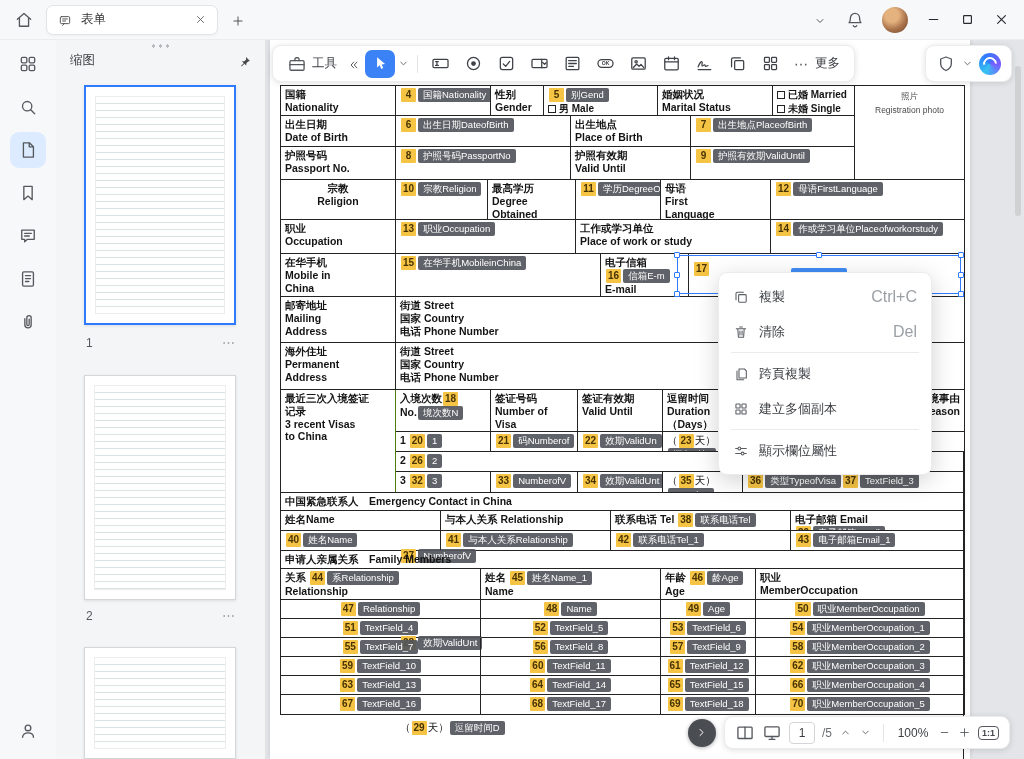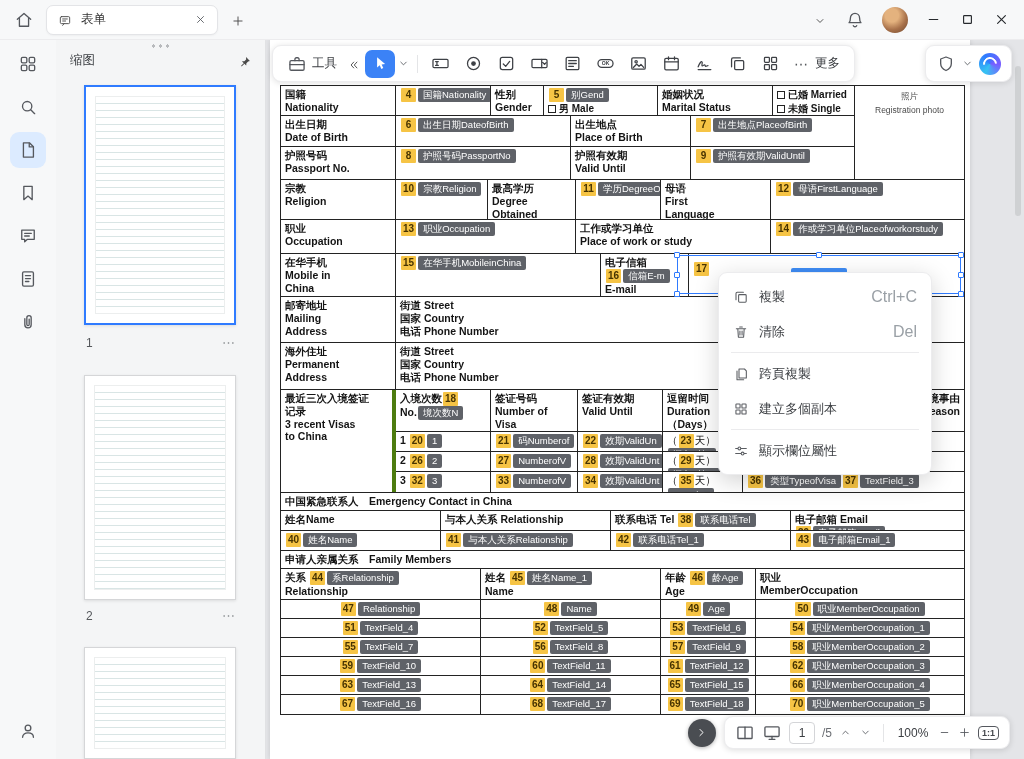--- a/index.html
+++ b/index.html
@@ -57,21 +57,21 @@
 
 .form{position:absolute;left:10px;top:45px;width:685px;border:1px solid #232323;font-size:10.5px;color:#141414;line-height:1.22}
 .frow{display:flex;border-bottom:1px solid #232323}
 .form>.frow:last-child{border-bottom:none}
 .band{display:flex;border-bottom:1px solid #232323}
 .band .rows{flex:1;min-width:0}
 .band .frow:last-child{border-bottom:none}
 .fcell{border-right:1px solid #232323;padding:2px 4px;overflow:hidden;position:relative}
 .fcell:last-child{border-right:none}
 .sidecell.sR{border-left:1px solid #232323;border-right:none}
-.sidecell.sL{border-right:4px solid #4d7c0f}
+.sidecell.sL{border-right:1px solid #4d7c0f}
 .fcell.c{text-align:center}
 .ln{display:block;font-weight:700}
 .bi{font-weight:700}
 .tx{font-weight:400}
 .sm{display:block;font-size:8.5px;color:#4a4a4a;text-align:center;font-weight:400;line-height:1.45;padding-top:2px}
 .ctr{display:block;text-align:left;font-weight:700}
 .badge{display:inline-block;min-width:15px;height:14px;padding:0 2px;background:#f6c445;color:#473300;font-weight:700;font-size:10px;line-height:14px;text-align:center;vertical-align:middle;margin:0 1px;border-radius:1px}
 .pill{display:inline-block;height:14px;padding:0 5px;background:rgba(83,86,93,.93);color:#fff;font-size:9.5px;line-height:14px;border-radius:2px;vertical-align:middle;margin:0 1px;white-space:nowrap;font-weight:400}
 .fld{white-space:nowrap}
 .chk{font-size:10px;font-weight:700;display:inline-flex;align-items:center;gap:3px;margin:1px 3px 0 0}
@@ -311,21 +311,21 @@
               </div>
               <div class="fcell" style="flex: 1 1 0%; min-width: 0px;"><span class="fld"><span class="badge">9</span><span class="pill">护照有效期ValidUntil</span></span></div>
             </div>
           </div>
           <div class="fcell sidecell sR" style="flex: 0 0 110px;">
             <span class="sm">照片</span>
             <span class="sm">Registration photo</span>
           </div>
         </div>
         <div class="frow" style="height: 40px;">
-          <div class="fcell" style="flex: 0 0 115px;">
+          <div class="fcell" style="flex: 0 0 115px; text-align: center;">
             <span class="ln">宗教</span>
             <span class="ln">Religion</span>
           </div>
           <div class="fcell" style="flex: 0 0 92px;"><span class="fld"><span class="badge">10</span><span class="pill">宗教Religion</span></span></div>
           <div class="fcell" style="flex: 0 0 88px;">
             <span class="ln">最高学历</span>
             <span class="ln">Degree</span>
             <span class="ln">Obtained</span>
           </div>
           <div class="fcell" style="flex: 0 0 85px;"><span class="fld"><span class="badge">11</span><span class="pill">学历DegreeObta</span></span></div>
@@ -420,21 +420,21 @@
                 <span class="ln">Reason</span>
               </div>
             </div>
             <div class="frow" style="height: 20px;">
               <div class="fcell" style="flex: 0 0 95px;"><span class="bi">1 </span><span class="fld"><span class="badge">20</span><span class="pill">1</span></span></div>
               <div class="fcell" style="flex: 0 0 87px;"><span class="fld"><span class="badge">21</span><span class="pill">码Numberof</span></span></div>
               <div class="fcell" style="flex: 0 0 85px;"><span class="fld"><span class="badge">22</span><span class="pill">效期ValidUn</span></span></div>
               <div class="fcell" style="flex: 0 0 80px;"><span class="tx">（</span><span class="badge">23</span><span class="tx">天）</span><span class="pill">逗留时间</span></div>
               <div class="fcell" style="flex: 1 1 0%; min-width: 0px;"></div>
             </div>
-            <div class="frow" style="height: 20px;">
+            <div class="frow" style="height: 20px; flex-direction: column;">
               <div class="fcell" style="flex: 0 0 95px;"><span class="bi">2 </span><span class="fld"><span class="badge">26</span><span class="pill">2</span></span></div>
               <div class="fcell" style="flex: 0 0 87px;"><span class="fld"><span class="badge">27</span><span class="pill">NumberofV</span></span></div>
               <div class="fcell" style="flex: 0 0 85px;"><span class="fld"><span class="badge">28</span><span class="pill">效期ValidUnt</span></span></div>
               <div class="fcell" style="flex: 0 0 80px;"><span class="tx">（</span><span class="badge">29</span><span class="tx">天）</span><span class="pill">逗留时间D</span></div>
               <div class="fcell" style="flex: 1 1 0%; min-width: 0px;"></div>
             </div>
             <div class="frow" style="height: 20px;">
               <div class="fcell" style="flex: 0 0 95px;"><span class="bi">3 </span><span class="fld"><span class="badge">32</span><span class="pill">3</span></span></div>
               <div class="fcell" style="flex: 0 0 87px;"><span class="fld"><span class="badge">33</span><span class="pill">NumberofV</span></span></div>
               <div class="fcell" style="flex: 0 0 85px;"><span class="fld"><span class="badge">34</span><span class="pill">效期ValidUnt</span></span></div>

